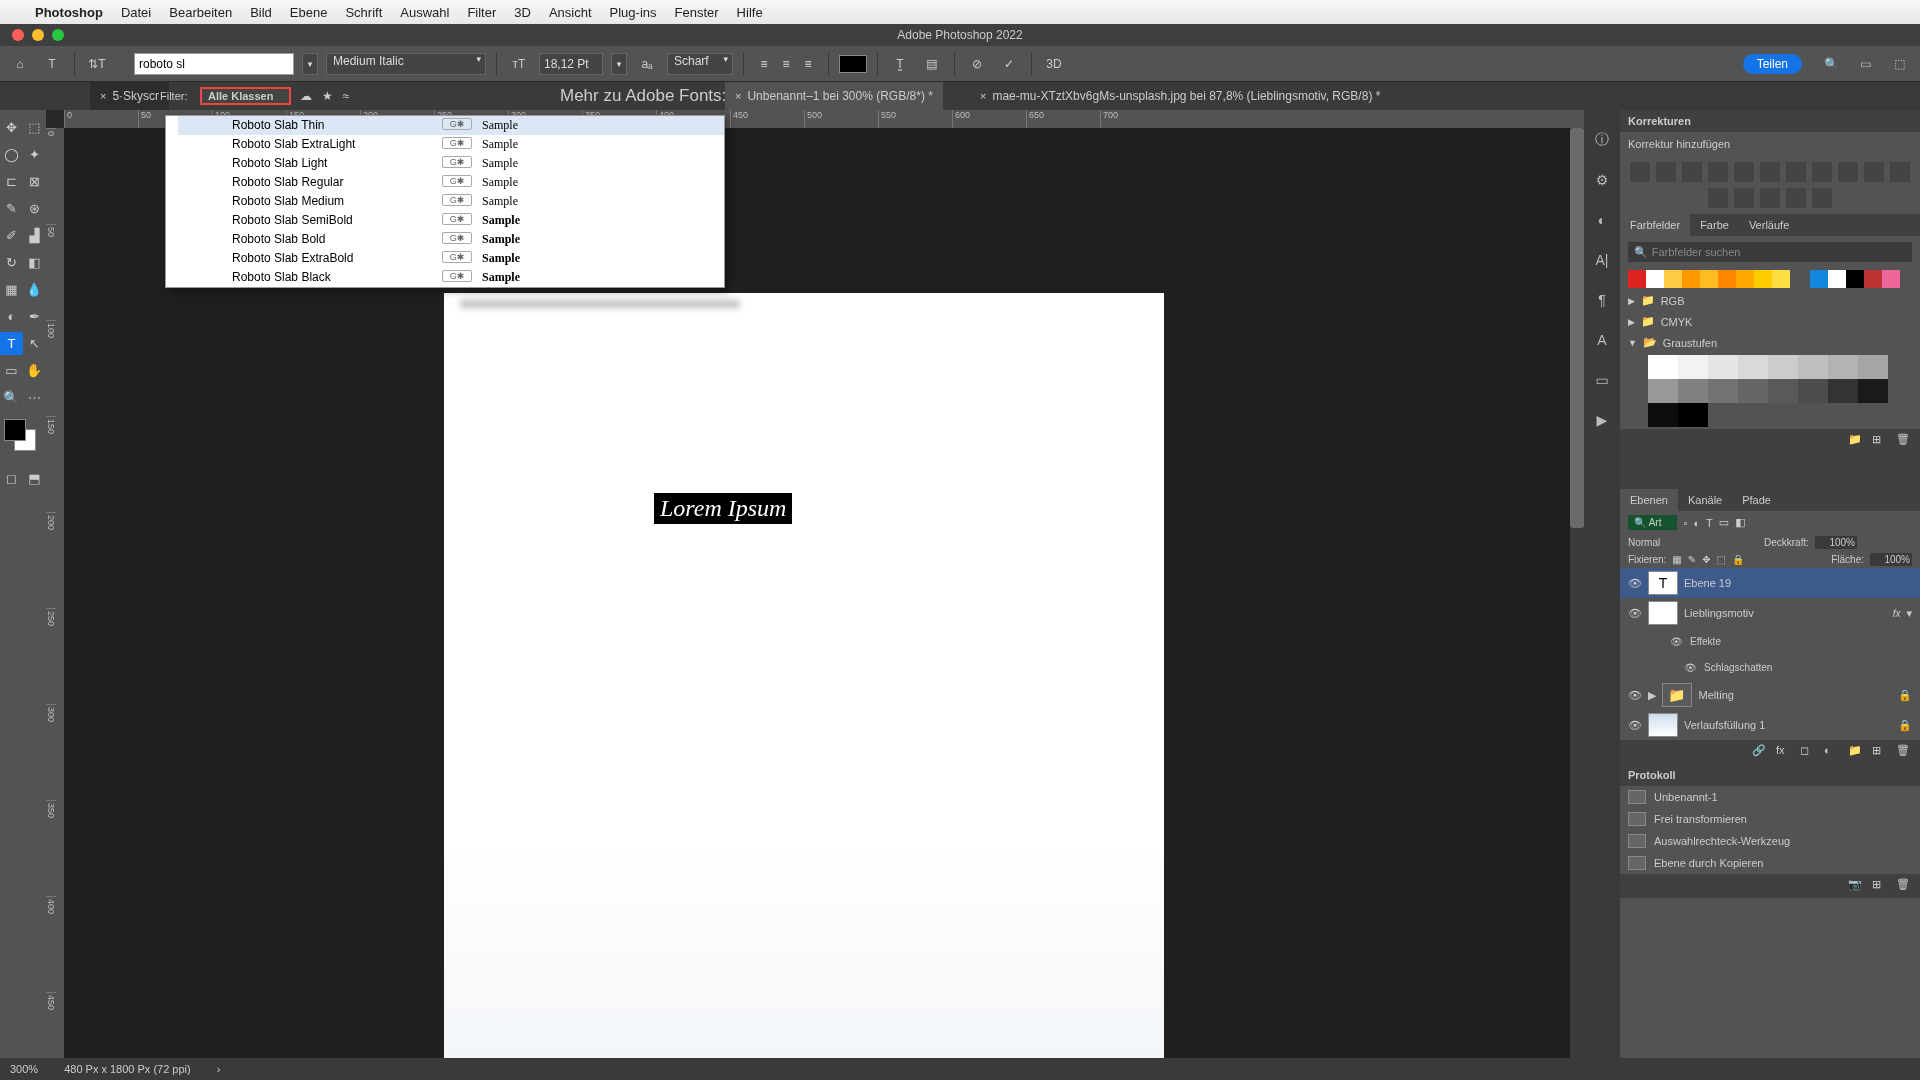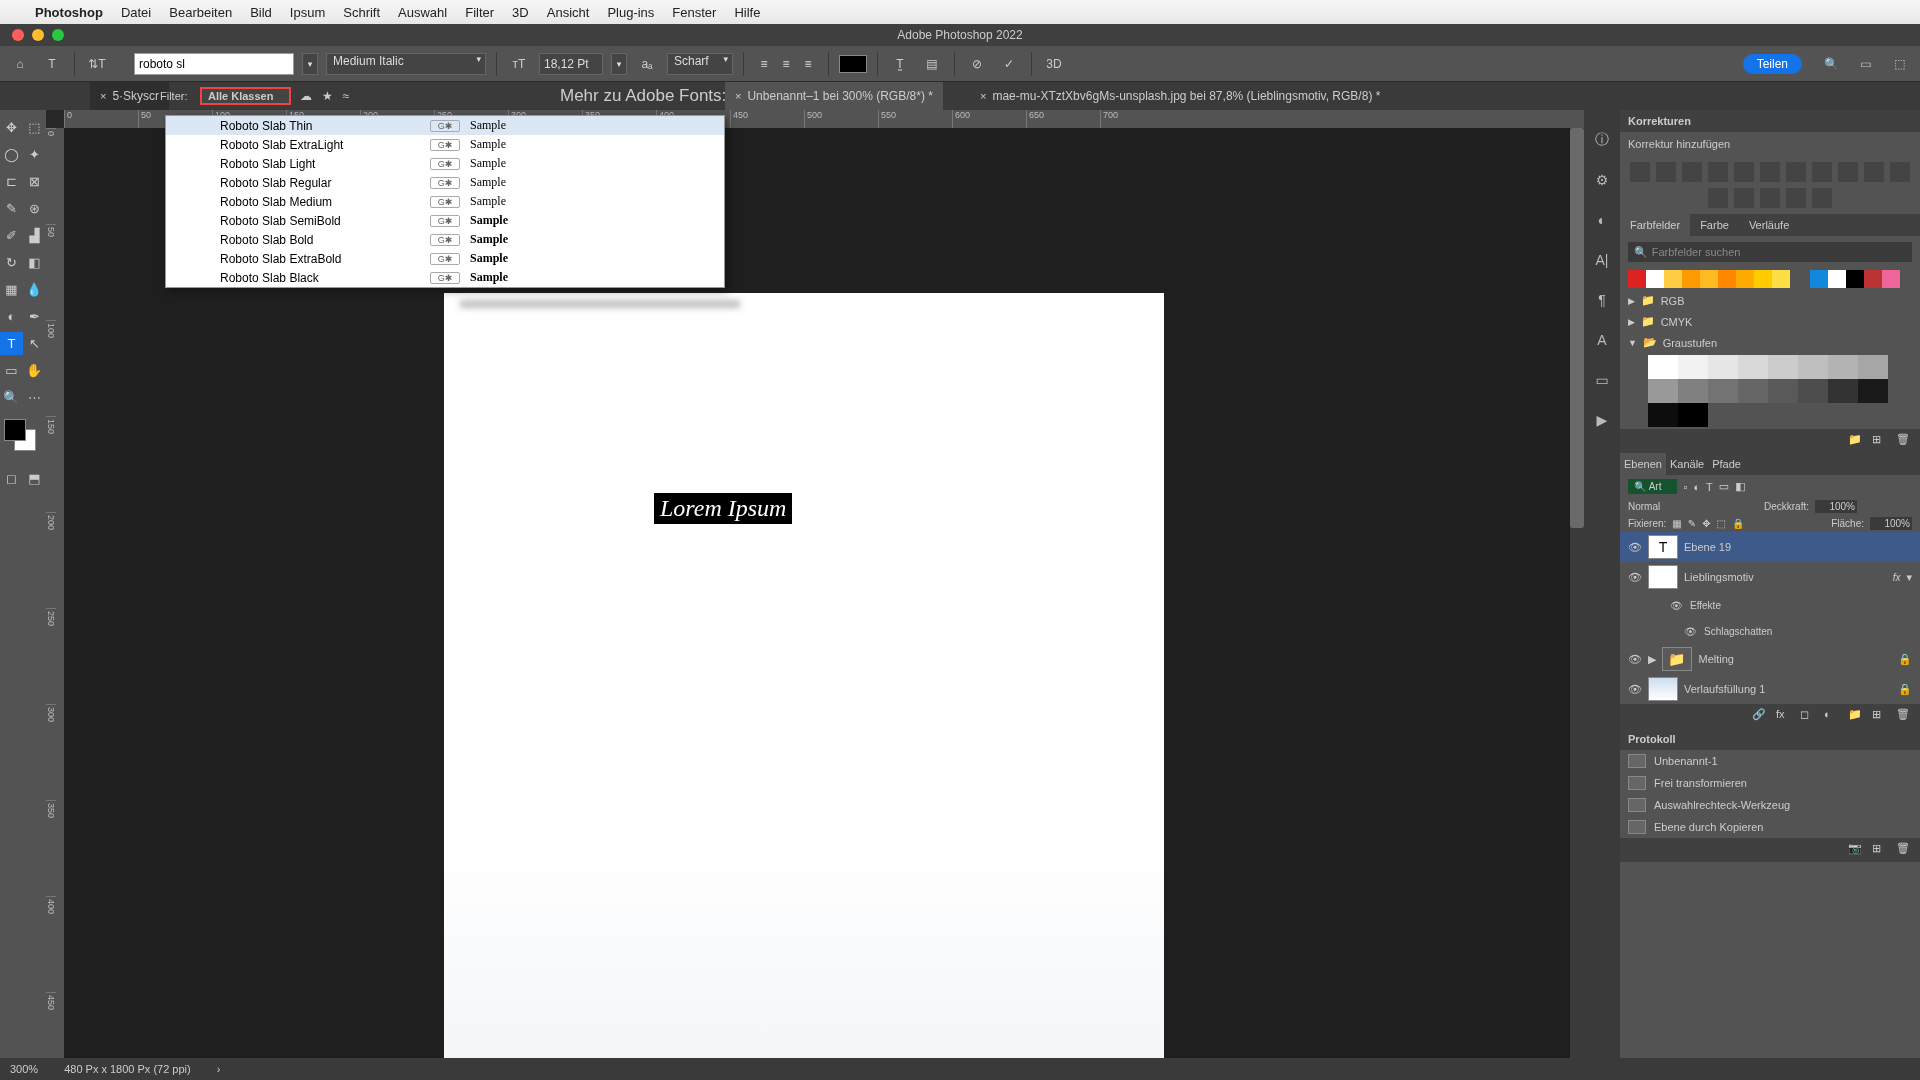--- a/index.html
+++ b/index.html
@@ -87,21 +87,21 @@
 .swatch-row { display: flex; gap: 0; padding: 2px 8px; }
 .swatch-row span { width: 18px; height: 18px; display: inline-block; }
 .folder-row { padding: 4px 8px; display: flex; align-items: center; gap: 6px; }
 .folder-row .tri { font-size: 9px; }
 .gray-grid { display: flex; flex-wrap: wrap; padding: 2px 8px 2px 28px; width: 280px; }
 .gray-grid span { width: 30px; height: 24px; }
 .panel-footer { display: flex; justify-content: flex-end; gap: 8px; padding: 4px 8px; background: #404040; }
 .panel-footer span { width: 16px; height: 16px; display: inline-block; }
 
 .layer-tabs { display: flex; background: #404040; }
-.layer-tabs span { padding: 5px 4px; }
+.layer-tabs span { padding: 5px 10px; margin-top: 36px; }
 .layer-tabs .active { background: #535353; }
 .layer-ctrl { display: flex; align-items: center; gap: 6px; padding: 4px 8px; }
 .layer-ctrl .sel { background: #14532d; padding: 2px 16px 2px 6px; font-size: 10px; }
 .layer-ctrl2 { display: flex; align-items: center; gap: 6px; padding: 2px 8px; font-size: 10px; }
 .layer-ctrl2 input { width: 42px; background: #3a3a3a; border: none; color: #ccc; font-size: 10px; text-align: right; padding: 1px 2px; }
 .layer-list { }
 .layer-row { display: flex; align-items: center; padding: 3px 8px; gap: 6px; min-height: 26px; }
 .layer-row.sel { background: #3d5a8a; }
 .layer-row .eye { width: 14px; }
 .layer-row .thumb { width: 30px; height: 24px; background: #fff; border: 1px solid #888; display: flex; align-items: center; justify-content: center; font-size: 14px; color: #000; }
@@ -115,38 +115,38 @@
 
 .proto-header { background: #404040; padding: 5px 8px; font-weight: 600; }
 .proto-row { display: flex; align-items: center; gap: 8px; padding: 4px 8px; }
 .proto-row .pthumb { width: 18px; height: 14px; border: 1px solid #888; background: #666; }
 
 
 .status-bar { height: 22px; background: #3a3a3a; display: flex; align-items: center; padding: 0 10px; font-size: 11px; color: #ccc; gap: 26px; }
 
 
 .font-dropdown { position: absolute; top: 115px; left: 165px; width: 560px; background: #fff; border: 1px solid #999; box-shadow: 3px 3px 8px rgba(0,0,0,.4); z-index: 100; font-size: 12px; color: #000; }
-.font-item { display: flex; align-items: center; padding: 2px 10px 2px 54px; height: 19px; }
+.font-item { display: flex; align-items: flex-start; padding: 2px 10px 2px 54px; height: 19px; margin-left: 12px; }
 .font-item:first-child { background: #dbe7f5; }
 .font-item .fname { width: 210px; }
 .font-item .ftype { width: 30px; font-size: 9px; color: #666; border: 1px solid #aaa; border-radius: 2px; text-align: center; margin-right: 10px; }
 .font-item .fsample { font-family: Georgia, 'Times New Roman', serif; }
 .w100{font-weight:100}.w200{font-weight:200}.w300{font-weight:300}.w400{font-weight:400}.w500{font-weight:500}.w600{font-weight:600}.w700{font-weight:700}.w800{font-weight:800}.w900{font-weight:900}
 .font-shadow { position: absolute; top: 300px; left: 460px; width: 280px; height: 8px; background: rgba(0,0,0,.25); filter: blur(3px); z-index: 99; }
 </style>
 </head>
 <body>
 
 <div class="mac-menubar">
   <span class="apple"></span>
   <span class="app">Photoshop</span>
   <span>Datei</span>
   <span>Bearbeiten</span>
   <span>Bild</span>
-  <span>Ipsum</span>
+  <span>Ebene</span>
   <span>Schrift</span>
   <span>Auswahl</span>
   <span>Filter</span>
   <span>3D</span>
   <span>Ansicht</span>
   <span>Plug-ins</span>
   <span>Fenster</span>
   <span>Hilfe</span>
 </div>
 

